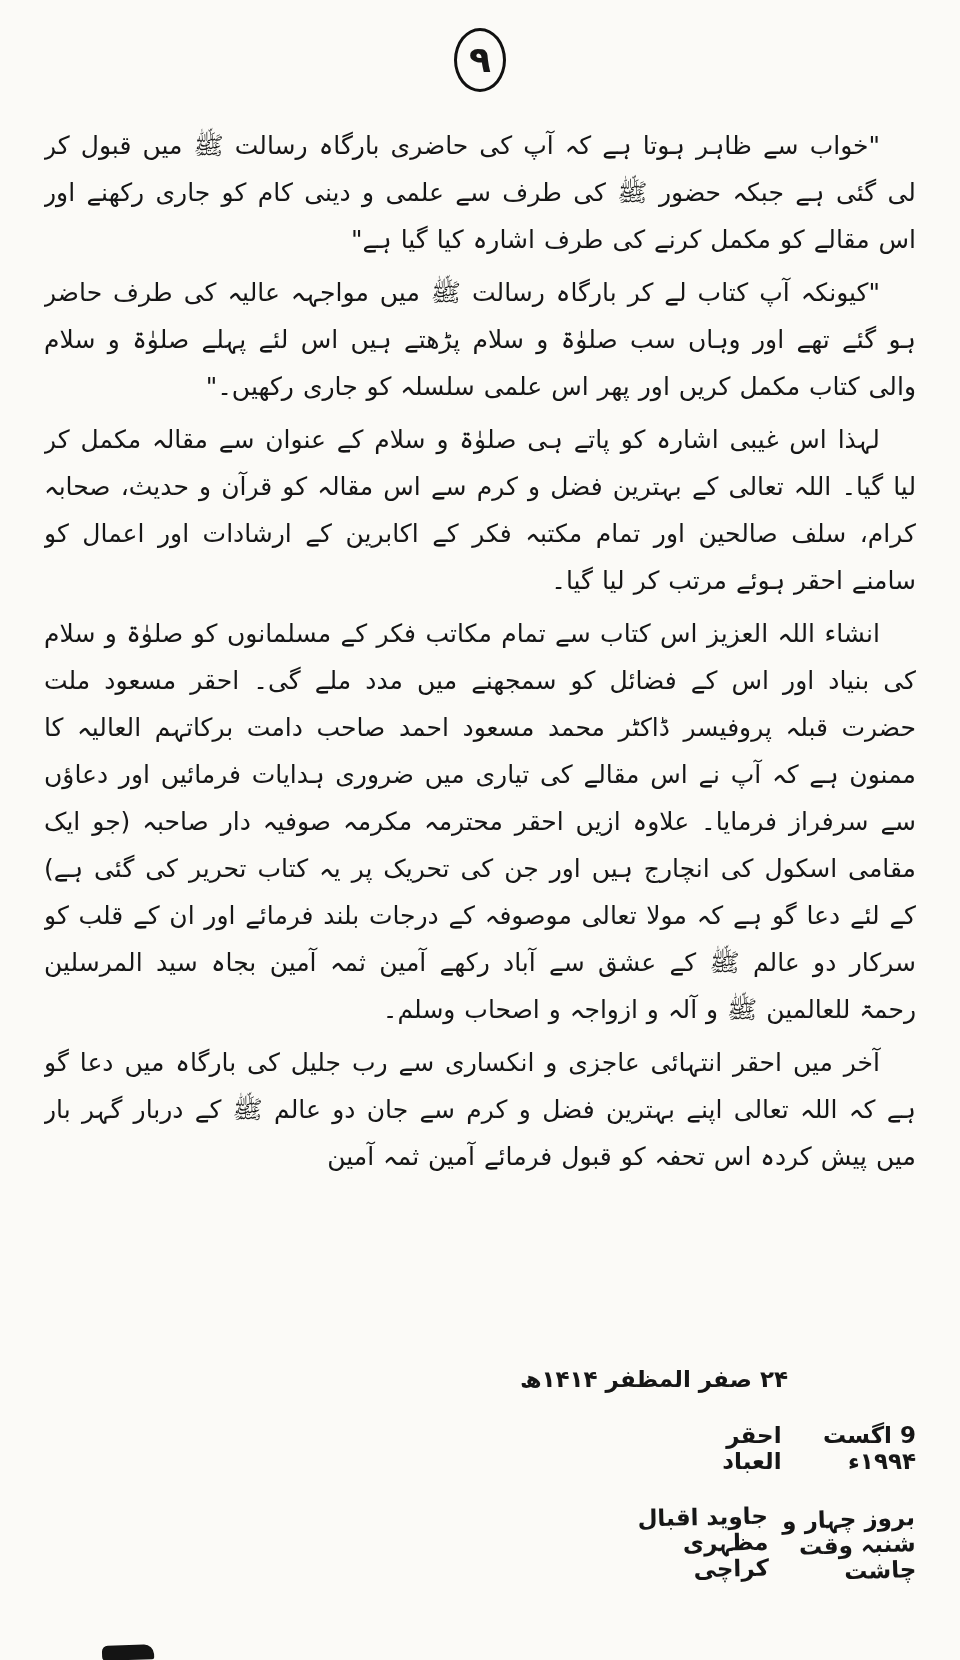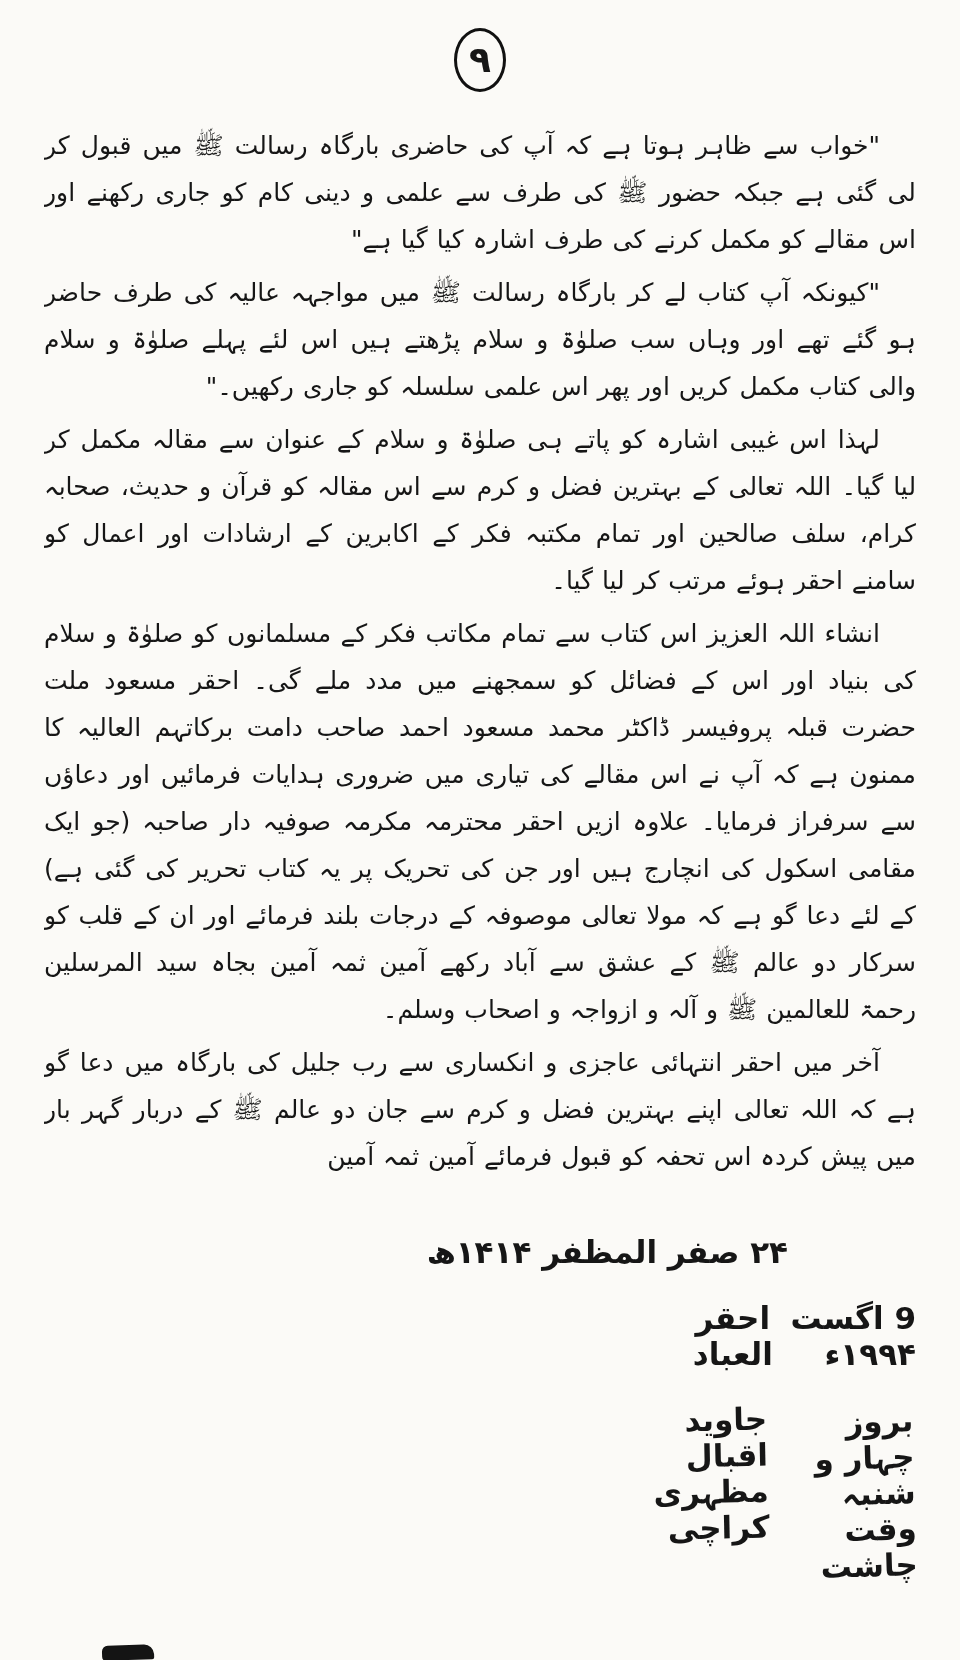--- a/index.html
+++ b/index.html
@@ -54,42 +54,41 @@
     font-size: 25px;
     line-height: 1.88;
     text-align: justify;
     text-align-last: right;
     text-indent: 36px;
     word-spacing: 1px;
   }
   .footer {
     flex: 0 0 auto;
     padding: 18px 0 78px 0;
-    font-size: 31px;
+    font-size: 23px;
     font-weight: bold;
   }
   .footer-row {
     display: flex;
     justify-content: space-between;
     align-items: baseline;
     margin-bottom: 30px;
   }
   .footer-row:last-child {
     margin-bottom: 0;
   }
   .row1 {
     justify-content: flex-start;
   }
   .date-hijri {
     margin-right: 128px; 
   }
   .sig-title {
     margin-left: 640px;
     order: 2;
-    text-align: center;
   }
   .date-gregorian {
     order: 1;
   }
   .sig-name {
     margin-left: 590px;
     order: 2;
     transform: rotate(-1.2deg);
   }
   .day-time {

